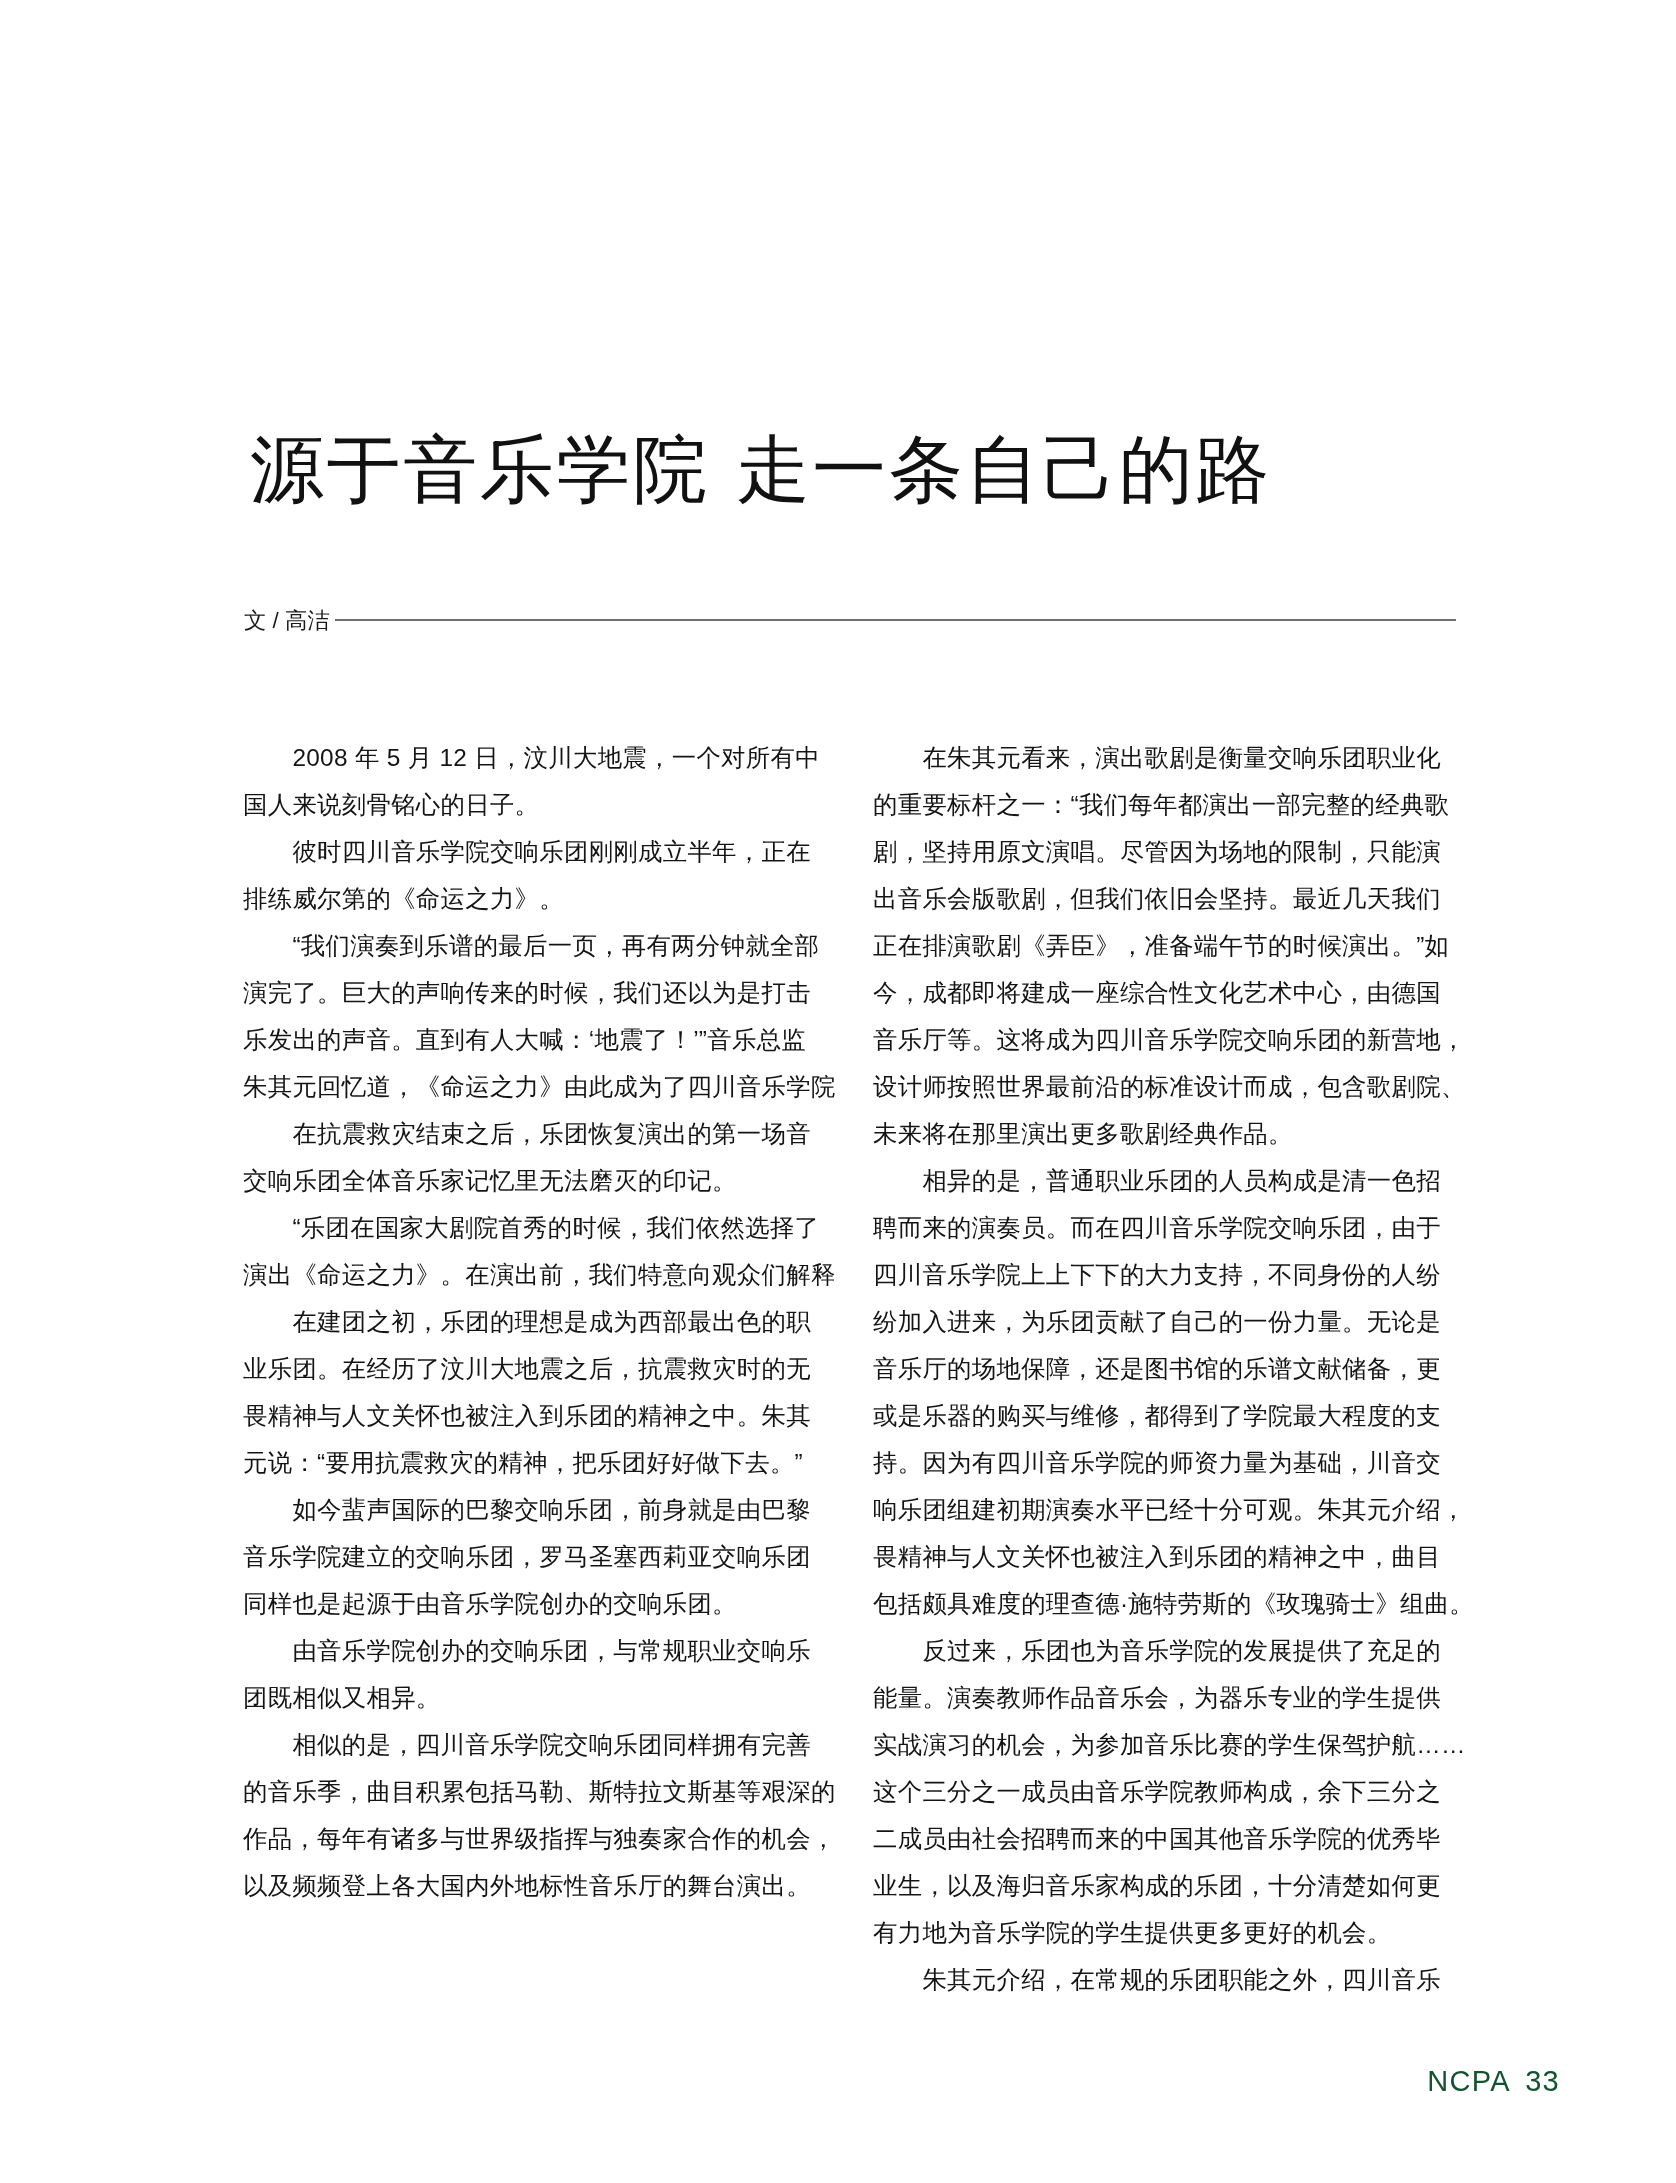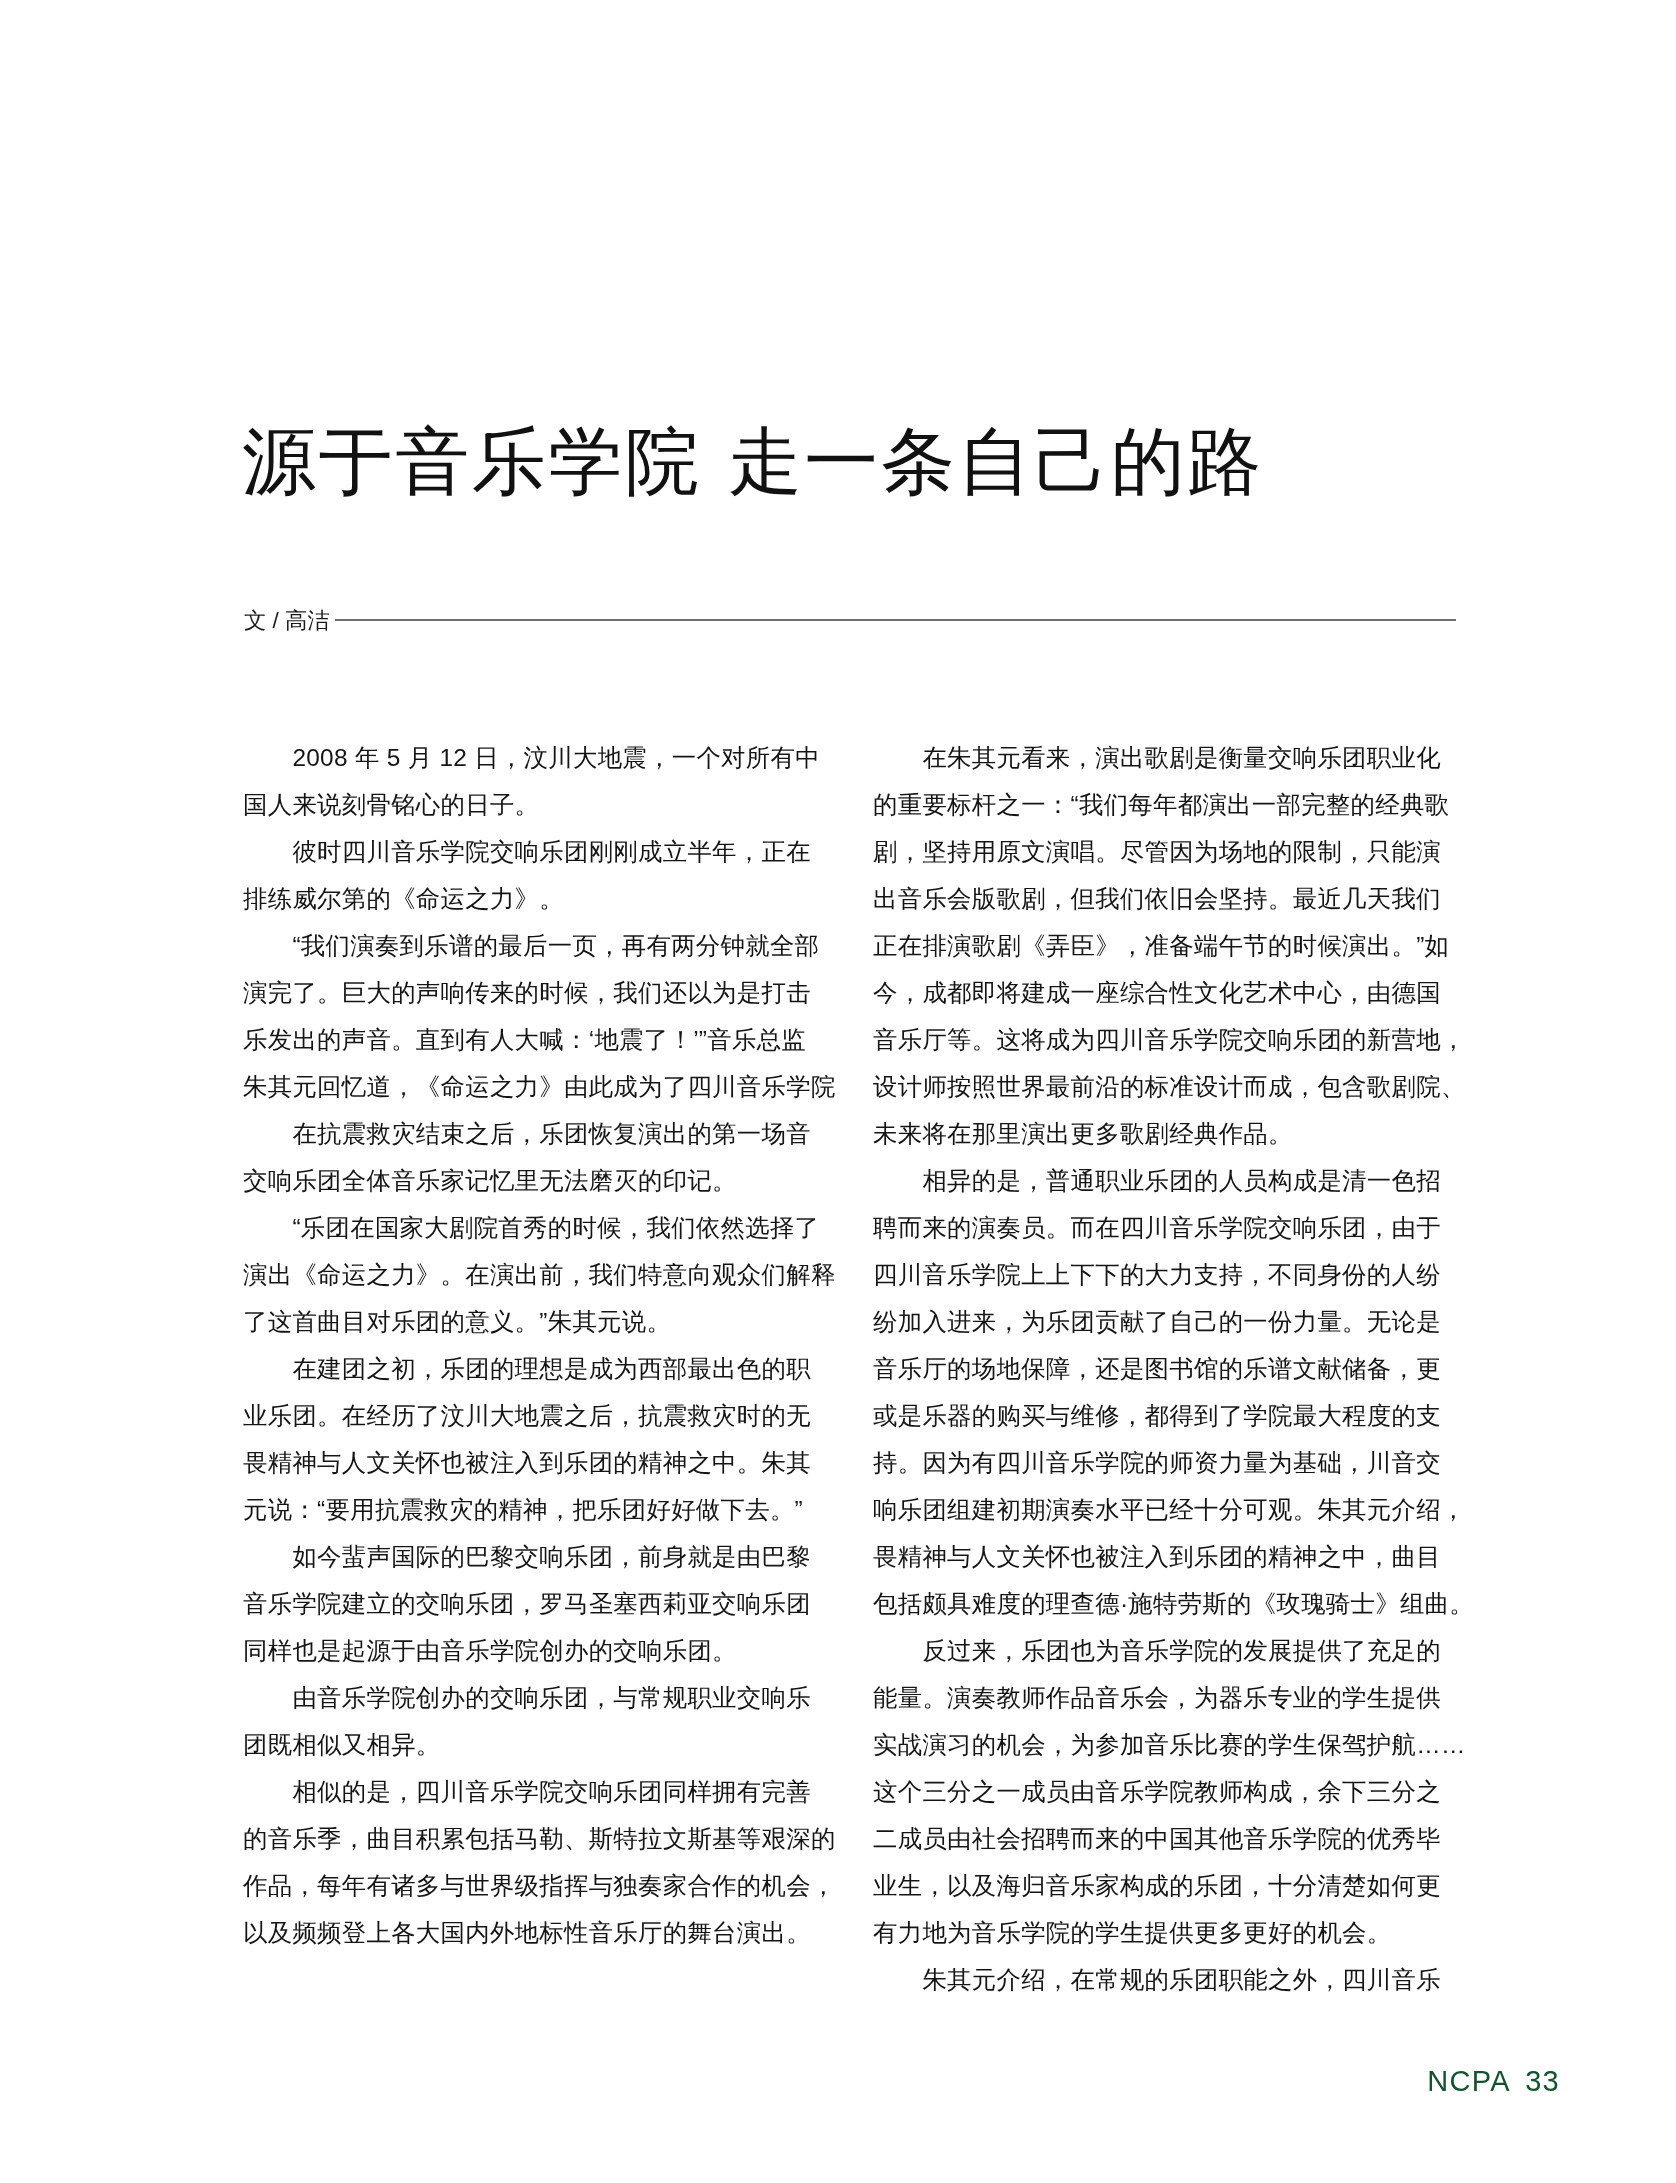--- a/index.html
+++ b/index.html
@@ -12,21 +12,21 @@
     width: 1676px;
     height: 2183px;
     background: #ffffff;
     overflow: hidden;
     font-family: "Liberation Sans", sans-serif;
   }
   .title {
     position: absolute;
     left: 242px;
     top: 415px;
-    margin: 0;
+    margin: 8px;
     font-family: "DejaVu Serif", "Liberation Serif", serif;
     font-weight: 400;
     font-size: 74px;
     line-height: 92px;
     letter-spacing: 2.6px;
     color: #111111;
     white-space: nowrap;
   }
   .byline {
     position: absolute;
@@ -89,21 +89,20 @@
       <div class="line">　　彼时四川音乐学院交响乐团刚刚成立半年，正在</div>
       <div class="line">排练威尔第的《命运之力》。</div>
       <div class="line">　　“我们演奏到乐谱的最后一页，再有两分钟就全部</div>
       <div class="line">演完了。巨大的声响传来的时候，我们还以为是打击</div>
       <div class="line">乐发出的声音。直到有人大喊：‘地震了！’”音乐总监</div>
       <div class="line">朱其元回忆道，《命运之力》由此成为了四川音乐学院</div>
       <div class="line">　　在抗震救灾结束之后，乐团恢复演出的第一场音</div>
       <div class="line">交响乐团全体音乐家记忆里无法磨灭的印记。</div>
       <div class="line">　　“乐团在国家大剧院首秀的时候，我们依然选择了</div>
       <div class="line">演出《命运之力》。在演出前，我们特意向观众们解释</div>
-      <div class="line">了这首曲目对乐团的意义。”朱其元说。</div>
       <div class="line">　　在建团之初，乐团的理想是成为西部最出色的职</div>
       <div class="line">业乐团。在经历了汶川大地震之后，抗震救灾时的无</div>
       <div class="line">畏精神与人文关怀也被注入到乐团的精神之中。朱其</div>
       <div class="line">元说：“要用抗震救灾的精神，把乐团好好做下去。”</div>
       <div class="line">　　如今蜚声国际的巴黎交响乐团，前身就是由巴黎</div>
       <div class="line">音乐学院建立的交响乐团，罗马圣塞西莉亚交响乐团</div>
       <div class="line">同样也是起源于由音乐学院创办的交响乐团。</div>
       <div class="line">　　由音乐学院创办的交响乐团，与常规职业交响乐</div>
       <div class="line">团既相似又相异。</div>
       <div class="line">　　相似的是，四川音乐学院交响乐团同样拥有完善</div>

